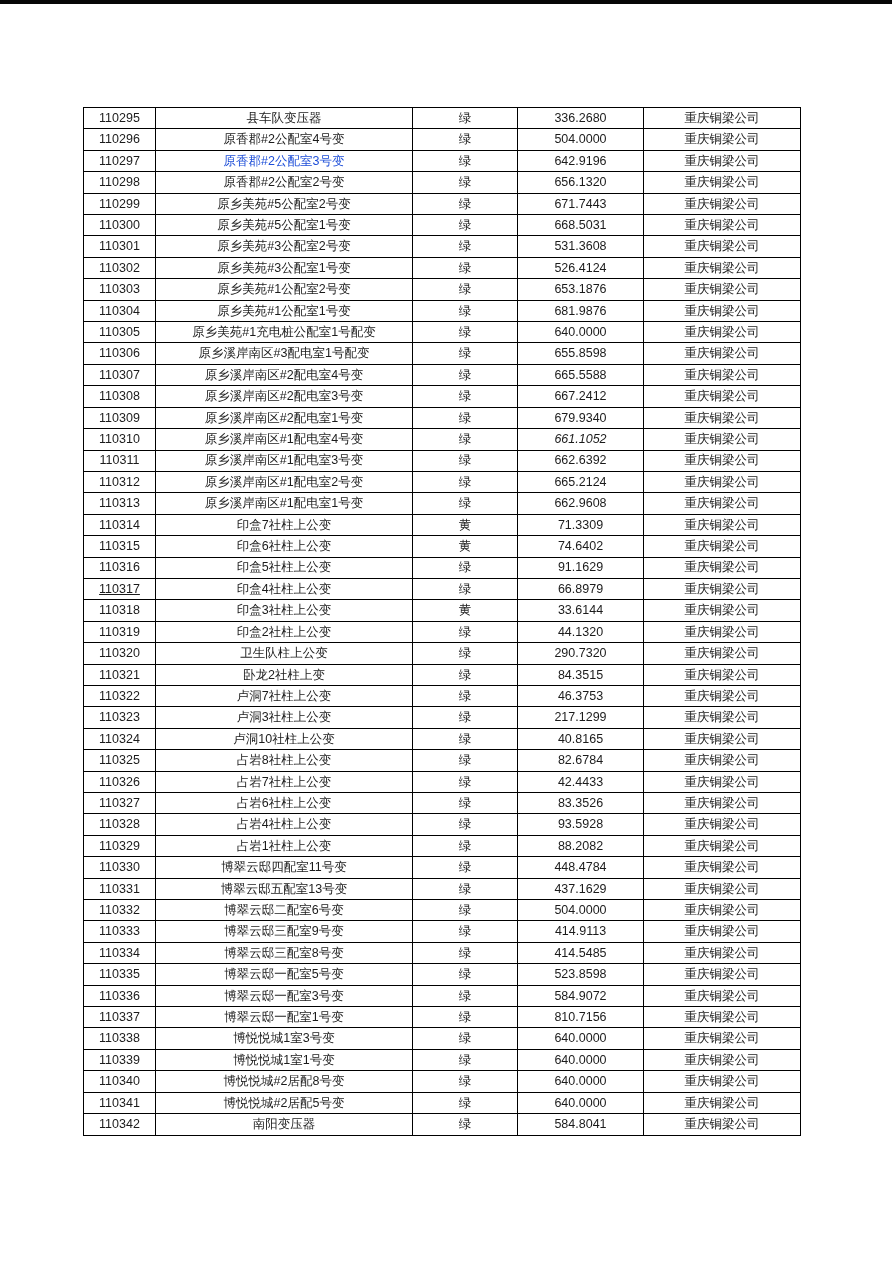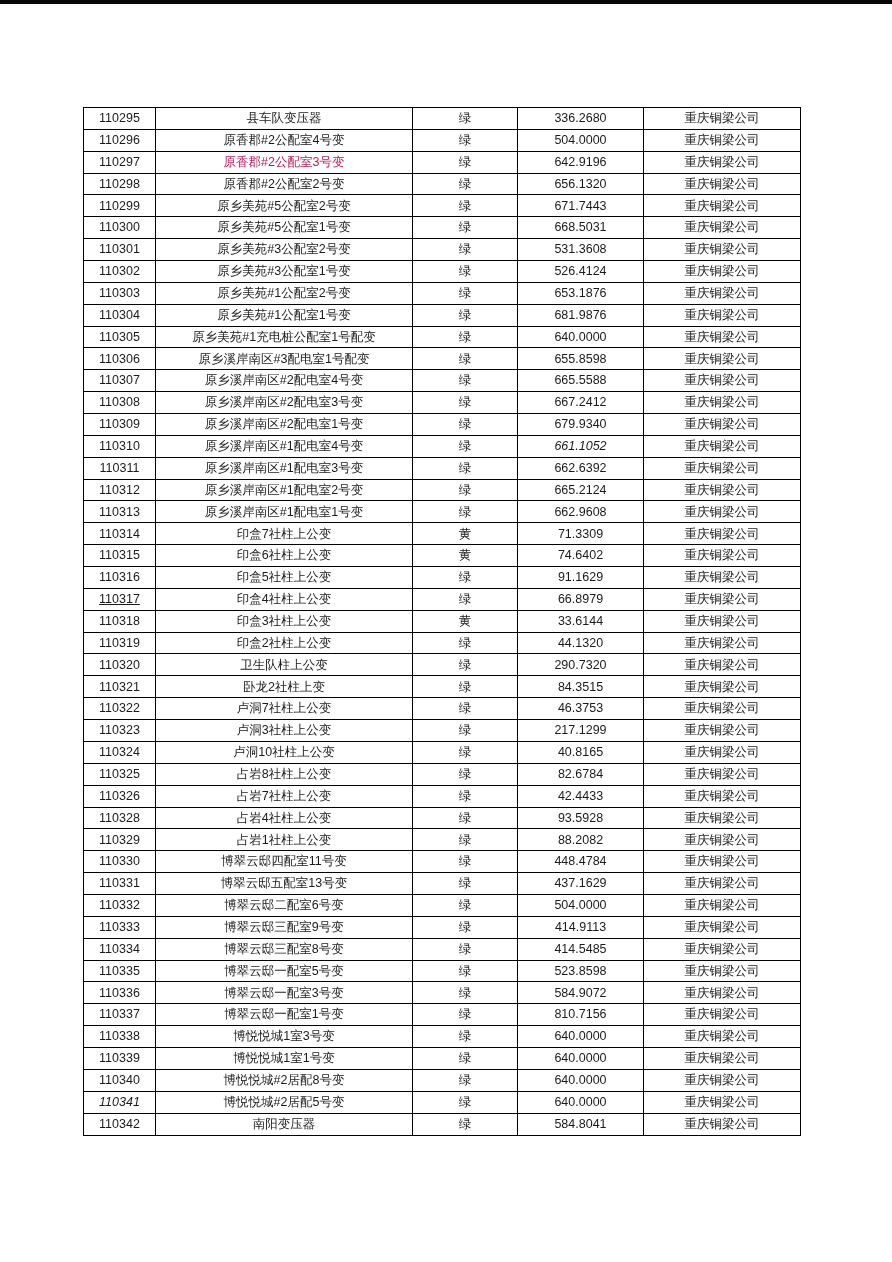--- a/index.html
+++ b/index.html
@@ -71,21 +71,21 @@
   </tr>
       <tr>
     <td style="border-color: rgb(0, 0, 0); color: rgb(27, 27, 27);">110296</td>
     <td style="border-color: rgb(0, 0, 0); color: rgb(27, 27, 27);">原香郡#2公配室4号变</td>
     <td style="border-color: rgb(0, 0, 0); color: rgb(27, 27, 27);">绿</td>
     <td style="border-color: rgb(0, 0, 0); color: rgb(27, 27, 27);">504.0000</td>
     <td style="border-color: rgb(0, 0, 0); color: rgb(27, 27, 27);">重庆铜梁公司</td>
   </tr>
       <tr>
     <td style="border-color: rgb(0, 0, 0); color: rgb(27, 27, 27);">110297</td>
-    <td style="border-color: rgb(0, 0, 0); color: #be185d;">原香郡#2公配室3号变</td>
+    <td style="border-color: rgb(0, 0, 0); color: #1d4ed8;">原香郡#2公配室3号变</td>
     <td style="border-color: rgb(0, 0, 0); color: rgb(27, 27, 27);">绿</td>
     <td style="border-color: rgb(0, 0, 0); color: rgb(27, 27, 27);">642.9196</td>
     <td style="border-color: rgb(0, 0, 0); color: rgb(27, 27, 27);">重庆铜梁公司</td>
   </tr>
       <tr>
     <td style="border-color: rgb(0, 0, 0); color: rgb(27, 27, 27);">110298</td>
     <td style="border-color: rgb(0, 0, 0); color: rgb(27, 27, 27);">原香郡#2公配室2号变</td>
     <td style="border-color: rgb(0, 0, 0); color: rgb(27, 27, 27);">绿</td>
     <td style="border-color: rgb(0, 0, 0); color: rgb(27, 27, 27);">656.1320</td>
     <td style="border-color: rgb(0, 0, 0); color: rgb(27, 27, 27);">重庆铜梁公司</td>
@@ -280,20 +280,27 @@
     <td style="border-color: rgb(0, 0, 0); color: rgb(27, 27, 27);">重庆铜梁公司</td>
   </tr>
       <tr>
     <td style="border-color: rgb(0, 0, 0); color: rgb(27, 27, 27);">110326</td>
     <td style="border-color: rgb(0, 0, 0); color: rgb(27, 27, 27);">占岩7社柱上公变</td>
     <td style="border-color: rgb(0, 0, 0); color: rgb(27, 27, 27);">绿</td>
     <td style="border-color: rgb(0, 0, 0); color: rgb(27, 27, 27);">42.4433</td>
     <td style="border-color: rgb(0, 0, 0); color: rgb(27, 27, 27);">重庆铜梁公司</td>
   </tr>
       <tr>
+    <td style="border-color: rgb(0, 0, 0); color: rgb(27, 27, 27);">110327</td>
+    <td style="border-color: rgb(0, 0, 0); color: rgb(27, 27, 27);">占岩6社柱上公变</td>
+    <td style="border-color: rgb(0, 0, 0); color: rgb(27, 27, 27);">绿</td>
+    <td style="border-color: rgb(0, 0, 0); color: rgb(27, 27, 27);">83.3526</td>
+    <td style="border-color: rgb(0, 0, 0); color: rgb(27, 27, 27);">重庆铜梁公司</td>
+  </tr>
+      <tr>
     <td style="border-color: rgb(0, 0, 0); color: rgb(27, 27, 27);">110328</td>
     <td style="border-color: rgb(0, 0, 0); color: rgb(27, 27, 27);">占岩4社柱上公变</td>
     <td style="border-color: rgb(0, 0, 0); color: rgb(27, 27, 27);">绿</td>
     <td style="border-color: rgb(0, 0, 0); color: rgb(27, 27, 27);">93.5928</td>
     <td style="border-color: rgb(0, 0, 0); color: rgb(27, 27, 27);">重庆铜梁公司</td>
   </tr>
       <tr>
     <td style="border-color: rgb(0, 0, 0); color: rgb(27, 27, 27);">110329</td>
     <td style="border-color: rgb(0, 0, 0); color: rgb(27, 27, 27);">占岩1社柱上公变</td>
     <td style="border-color: rgb(0, 0, 0); color: rgb(27, 27, 27);">绿</td>
@@ -371,21 +378,21 @@
     <td style="border-color: rgb(0, 0, 0); color: rgb(27, 27, 27);">重庆铜梁公司</td>
   </tr>
       <tr>
     <td style="border-color: rgb(0, 0, 0); color: rgb(27, 27, 27);">110340</td>
     <td style="border-color: rgb(0, 0, 0); color: rgb(27, 27, 27);">博悦悦城#2居配8号变</td>
     <td style="border-color: rgb(0, 0, 0); color: rgb(27, 27, 27);">绿</td>
     <td style="border-color: rgb(0, 0, 0); color: rgb(27, 27, 27);">640.0000</td>
     <td style="border-color: rgb(0, 0, 0); color: rgb(27, 27, 27);">重庆铜梁公司</td>
   </tr>
       <tr>
-    <td style="border-color: rgb(0, 0, 0); color: rgb(27, 27, 27); font-style: italic;">110341</td>
+    <td style="border-color: rgb(0, 0, 0); color: rgb(27, 27, 27);">110341</td>
     <td style="border-color: rgb(0, 0, 0); color: rgb(27, 27, 27);">博悦悦城#2居配5号变</td>
     <td style="border-color: rgb(0, 0, 0); color: rgb(27, 27, 27);">绿</td>
     <td style="border-color: rgb(0, 0, 0); color: rgb(27, 27, 27);">640.0000</td>
     <td style="border-color: rgb(0, 0, 0); color: rgb(27, 27, 27);">重庆铜梁公司</td>
   </tr>
       <tr>
     <td style="border-color: rgb(0, 0, 0); color: rgb(27, 27, 27);">110342</td>
     <td style="border-color: rgb(0, 0, 0); color: rgb(27, 27, 27);">南阳变压器</td>
     <td style="border-color: rgb(0, 0, 0); color: rgb(27, 27, 27);">绿</td>
     <td style="border-color: rgb(0, 0, 0); color: rgb(27, 27, 27);">584.8041</td>

